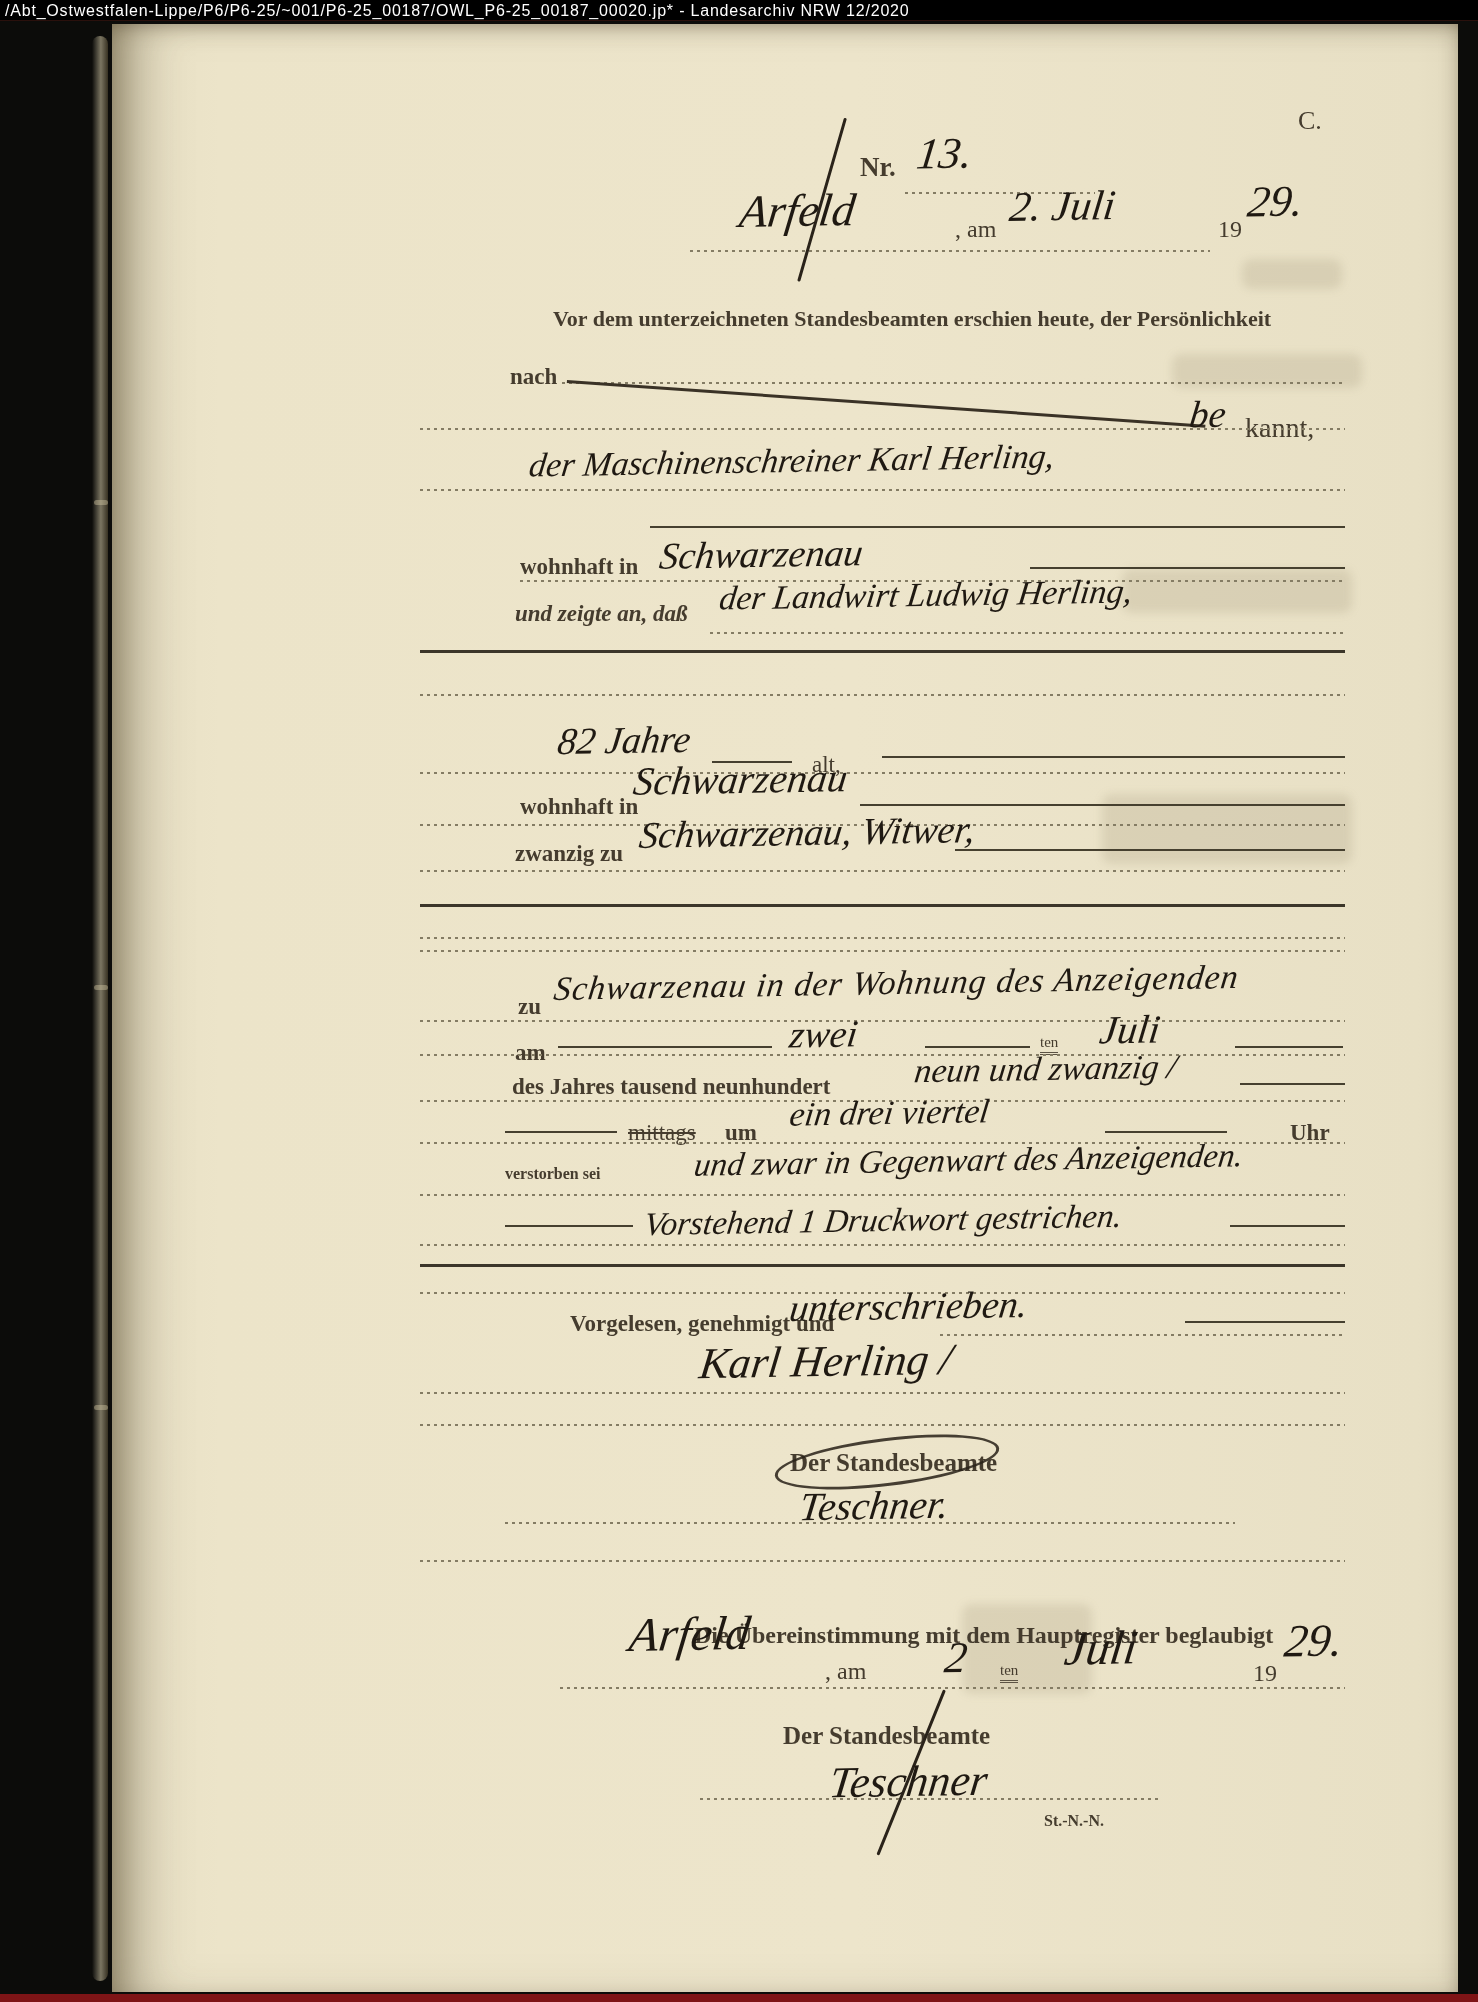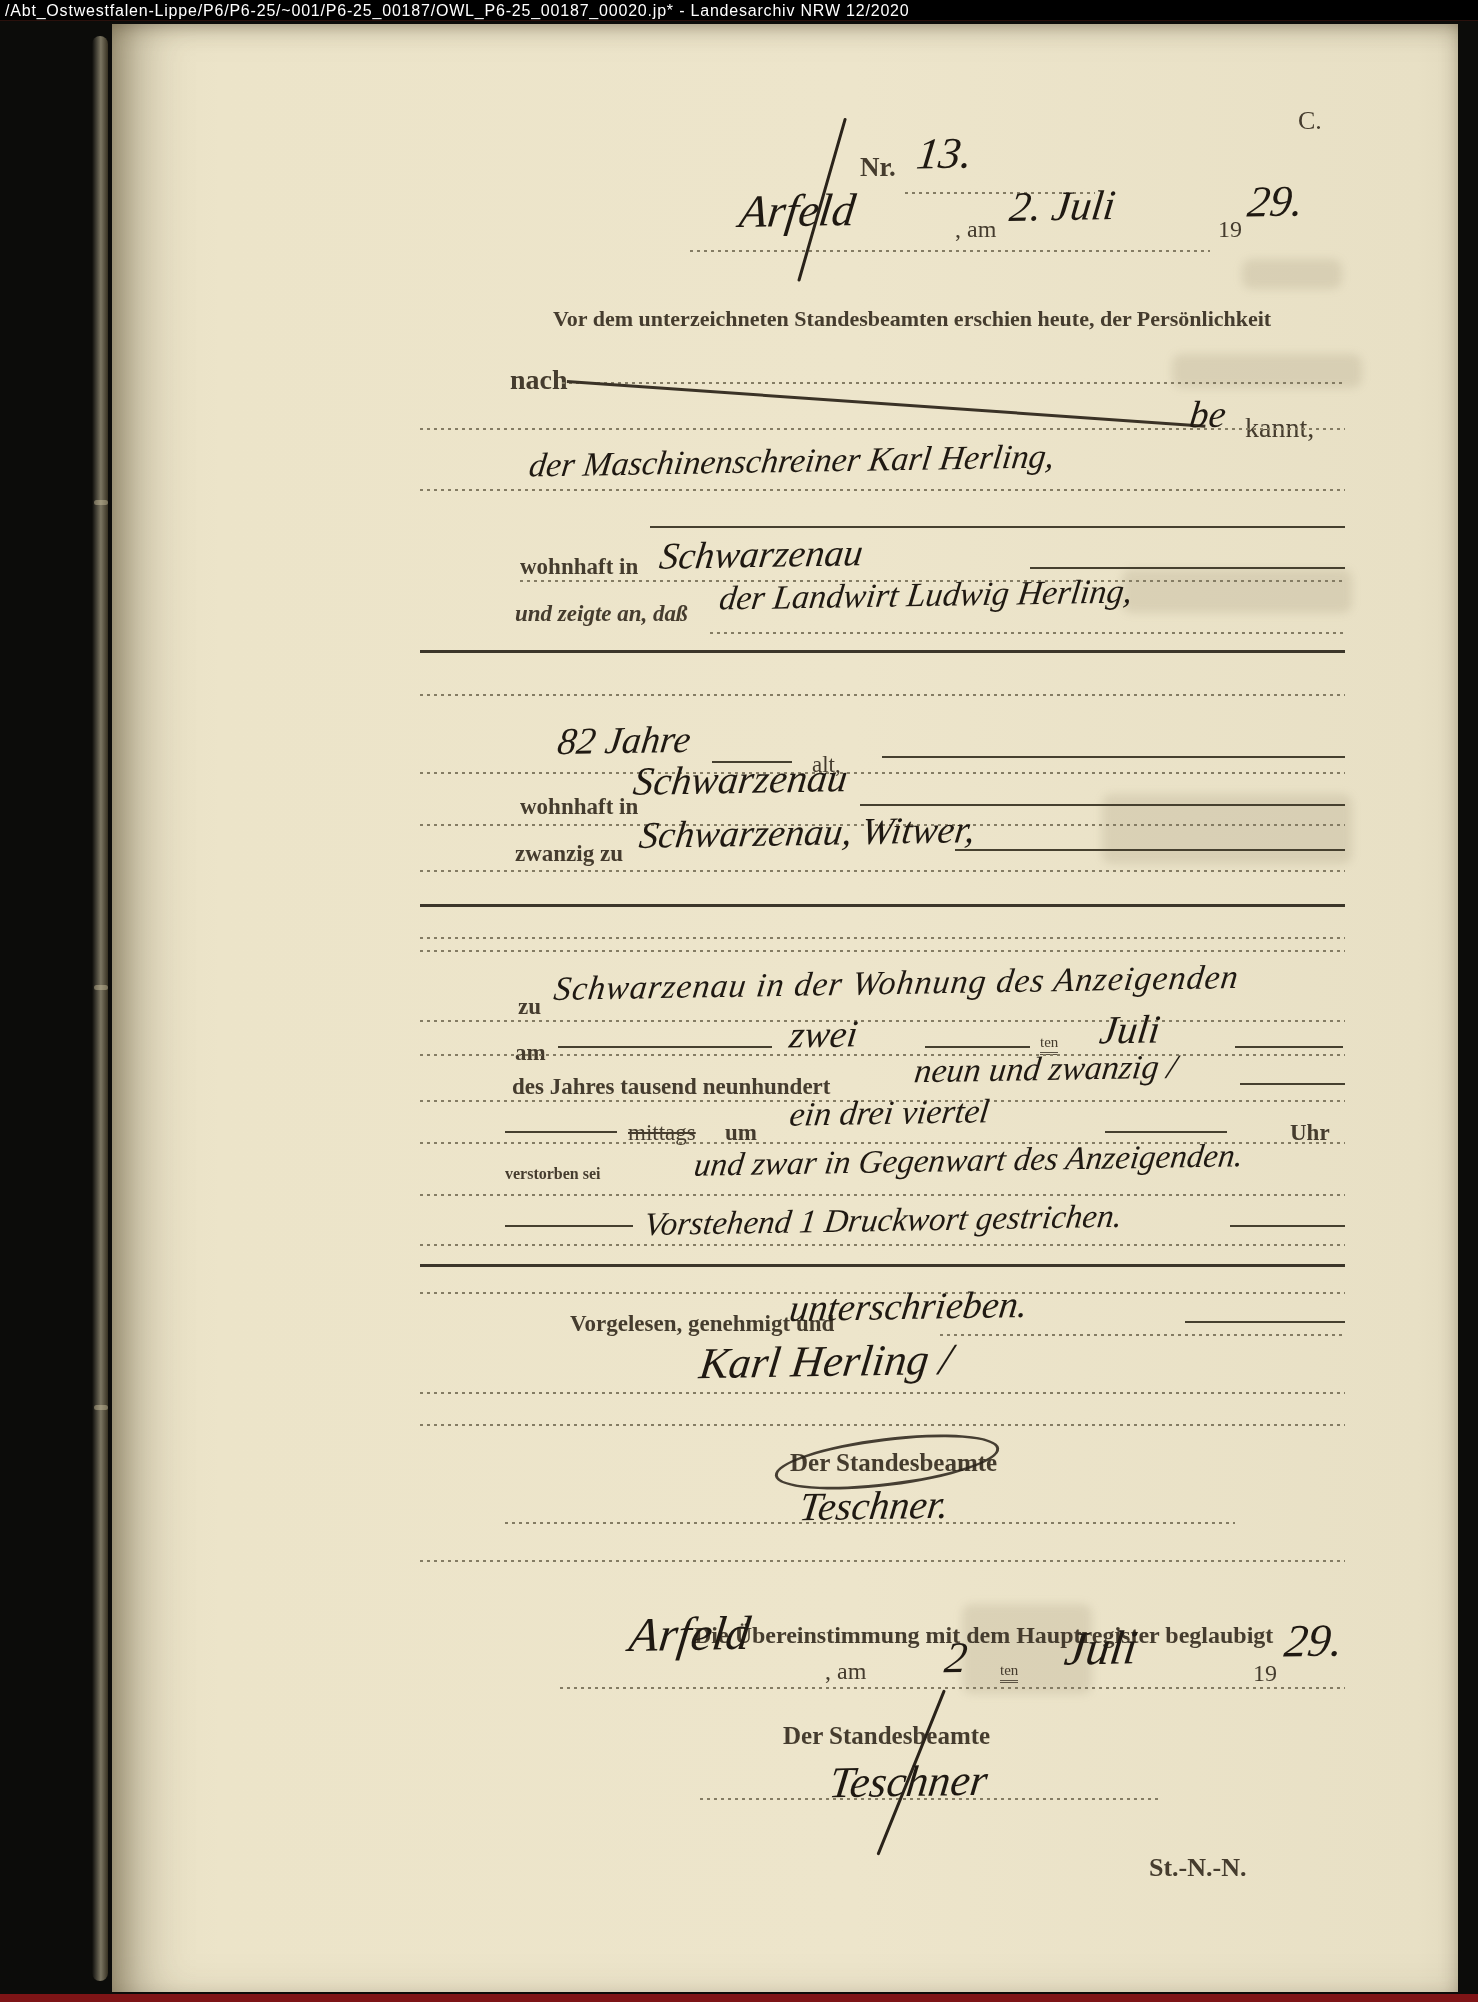--- a/index.html
+++ b/index.html
@@ -64,21 +64,21 @@
 
   <div class="hw" style="left:628px;top:160px;font-size:46px;">Arfeld</div>
   <div class="pr" style="left:843px;top:192px;font-size:24px;font-weight:normal;">, am</div>
   <div class="hw" style="left:898px;top:158px;font-size:42px;">2. Juli</div>
   <div class="pr" style="left:1106px;top:192px;font-size:24px;font-weight:normal;">19</div>
   <div class="hw" style="left:1136px;top:152px;font-size:44px;">29.</div>
   <div class="dots" style="left:578px;top:226px;width:520px;"></div>
 
   <div class="pr" style="left:441px;top:282px;font-size:22px;">Vor dem unterzeichneten Standesbeamten erschien heute, der Persönlichkeit</div>
 
-  <div class="pr" style="left:398px;top:340px;font-size:28px;">nach</div>
+  <div class="pr" style="left:398px;top:340px;font-size:23px;">nach</div>
   <div class="dots" style="left:450px;top:358px;width:783px;"></div>
   <div class="diag" style="left:455px;top:356px;width:640px;transform:rotate(4deg);"></div>
   <div class="hw" style="left:1078px;top:368px;font-size:38px;">be</div>
   <div class="pr" style="left:1133px;top:388px;font-size:28px;font-weight:normal;">kannt,</div>
 
   <div class="dots" style="left:308px;top:404px;width:925px;"></div>
   <div class="hw" style="left:418px;top:418px;font-size:34px;">der Maschinenschreiner Karl Herling,</div>
   <div class="dots" style="left:308px;top:465px;width:925px;"></div>
   <div class="rule" style="left:538px;top:502px;width:695px;"></div>
 
@@ -175,16 +175,16 @@
   <div class="hw" style="left:953px;top:1596px;font-size:48px;">Juli</div>
   <div class="pr" style="left:1141px;top:1636px;font-size:24px;font-weight:normal;">19</div>
   <div class="hw" style="left:1173px;top:1590px;font-size:46px;">29.</div>
   <div class="dots" style="left:448px;top:1663px;width:785px;"></div>
 
   <div class="pr" style="left:671px;top:1698px;font-size:25px;">Der Standesbeamte</div>
   <div class="stroke" style="left:831px;top:1666px;height:178px;transform:rotate(22deg);transform-origin:top center;"></div>
   <div class="hw" style="left:718px;top:1732px;font-size:44px;">Teschner</div>
   <div class="dots" style="left:588px;top:1774px;width:460px;"></div>
 
-  <div class="pr" style="left:1037px;top:1788px;font-size:26px;margin-top:41px;">St.-N.-N.</div>
+  <div class="pr" style="left:932px;top:1788px;font-size:16px;">St.-N.-N.</div>
 </div>
 
 <div class="redline"></div>
 
 </body></html>

